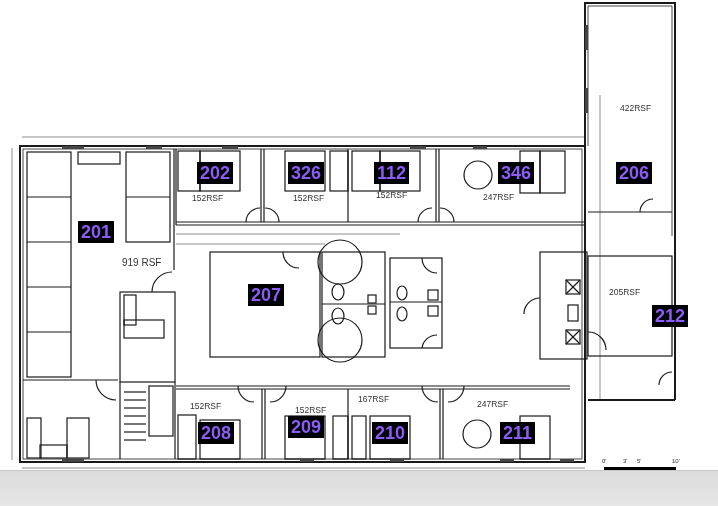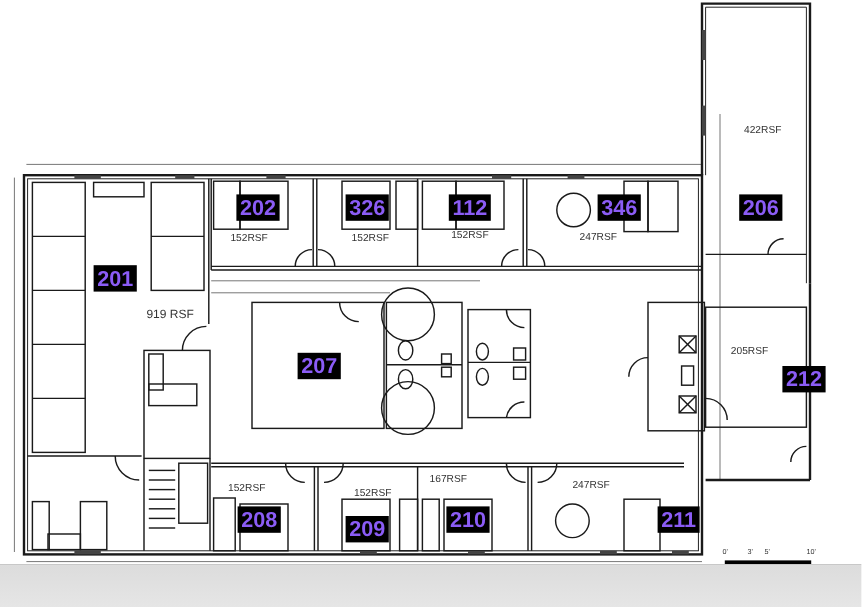--- a/index.html
+++ b/index.html
@@ -181,32 +181,32 @@
 
 <div class="label" style="left:374px;top:162px;">112</div>
 <div class="rsf" style="left:376px;top:190px;">152RSF</div>
 
 <div class="label" style="left:498px;top:162px;">346</div>
 <div class="rsf" style="left:483px;top:192px;">247RSF</div>
 
 <div class="label" style="left:616px;top:162px;">206</div>
 <div class="rsf" style="left:620px;top:103px;">422RSF</div>
 
-<div class="label" style="left:248px;top:294px;">207</div>
+<div class="label" style="left:248px;top:284px;">207</div>
 
 <div class="label" style="left:198px;top:422px;">208</div>
 <div class="rsf" style="left:190px;top:401px;">152RSF</div>
 
-<div class="label" style="left:288px;top:430px;">209</div>
+<div class="label" style="left:288px;top:416px;">209</div>
 <div class="rsf" style="left:295px;top:405px;">152RSF</div>
 
 <div class="label" style="left:372px;top:422px;">210</div>
 <div class="rsf" style="left:358px;top:394px;">167RSF</div>
 
-<div class="label" style="left:500px;top:422px;margin-left:48px;">211</div>
+<div class="label" style="left:500px;top:422px;">211</div>
 <div class="rsf" style="left:477px;top:399px;">247RSF</div>
 
 <div class="label" style="left:652px;top:305px;">212</div>
 <div class="rsf" style="left:609px;top:287px;">205RSF</div>
 
 <div class="scale-lbl" style="left:602px;top:458px;">0'</div>
 <div class="scale-lbl" style="left:623px;top:458px;">3'</div>
 <div class="scale-lbl" style="left:637px;top:458px;">5'</div>
 <div class="scale-lbl" style="left:672px;top:458px;">10'</div>
 

